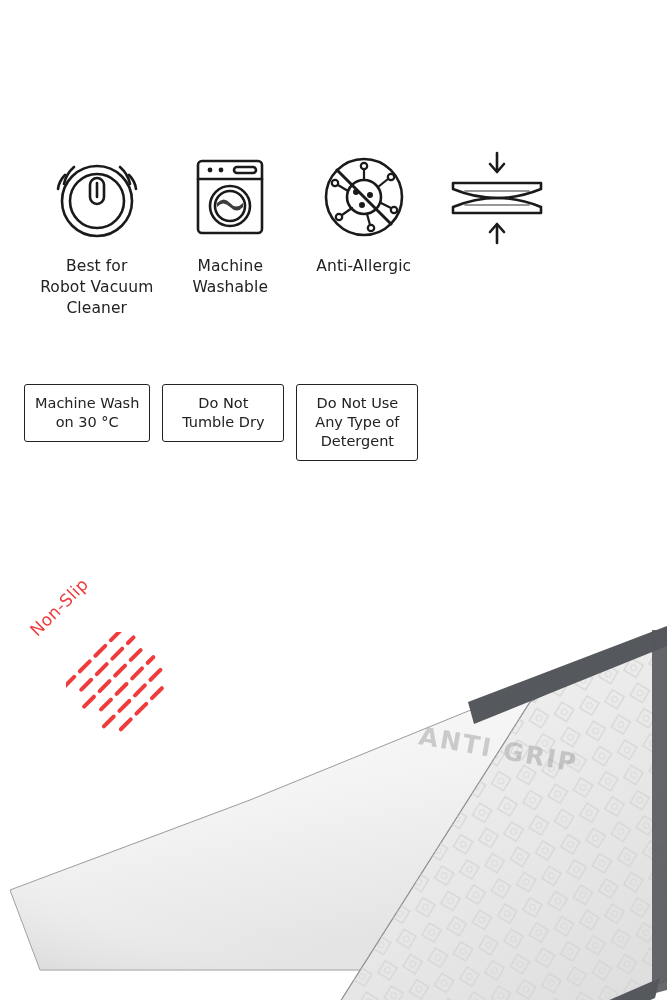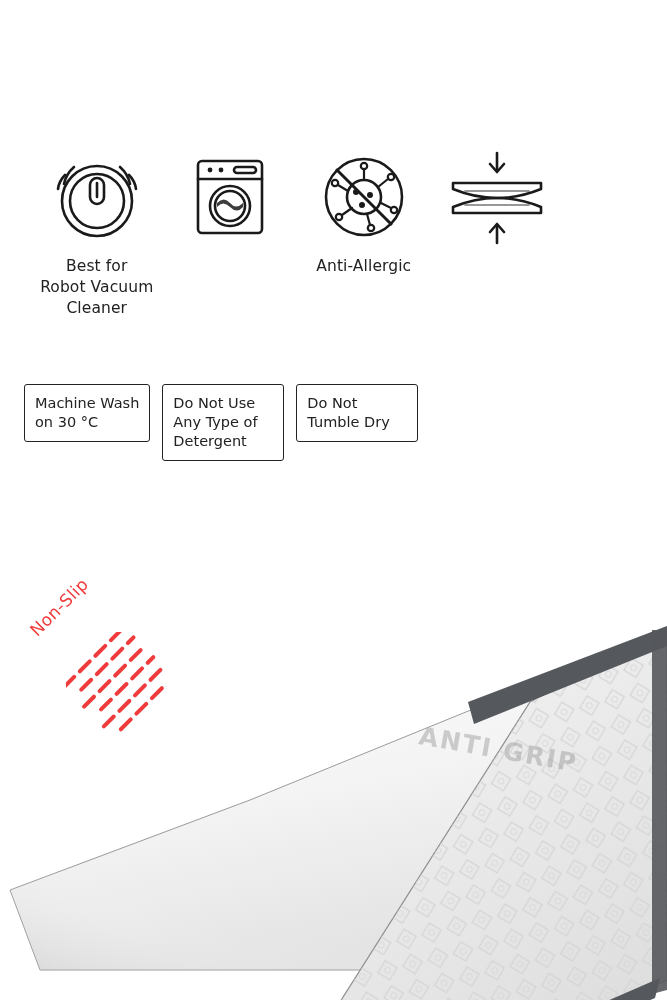--- a/index.html
+++ b/index.html
@@ -55,20 +55,21 @@
     left: 24px;
     display: flex;
     gap: 12px;
     align-items: flex-start;
   }
   .care-box {
     border: 1.4px solid #222;
     border-radius: 3px;
     background: rgba(255,255,255,.92);
     padding: 9px 10px;
+    text-align: center;
     font-size: 14.5px;
     line-height: 1.32;
     color: #222;
     min-width: 100px;
   }
 
   
   .nonslip {
     position: absolute;
     left: 22px;
@@ -145,20 +146,21 @@
         <rect x="18" y="16" width="64" height="72" rx="4"></rect>
         <line x1="18" y1="34" x2="82" y2="34"></line>
         <circle cx="30" cy="25" r="2.4" fill="#1a1a1a" stroke="none"></circle>
         <circle cx="41" cy="25" r="2.4" fill="#1a1a1a" stroke="none"></circle>
         <rect x="54" y="22" width="22" height="6" rx="3"></rect>
         <circle cx="50" cy="61" r="20"></circle>
         <circle cx="50" cy="61" r="15"></circle>
         <path d="M37 58 q7 -7 13 0 t13 0 v4 q-6 7 -13 0 t-13 0 z" fill="#1a1a1a" stroke="none" opacity=".85"></path>
       </svg>
     </div>
+    <div class="cap" style="white-space:pre-line">Machine Washable</div>
   </div>
 
   <div class="feature">
     <div class="ico">
       <svg width="104" height="100" viewBox="0 0 104 100" fill="none" stroke="#1a1a1a" stroke-width="2.6" stroke-linecap="round">
         <circle cx="52" cy="52" r="38"></circle>
         <circle cx="52" cy="52" r="17"></circle>
         <circle cx="44" cy="47" r="3" fill="#1a1a1a" stroke="none"></circle>
         <circle cx="58" cy="50" r="3" fill="#1a1a1a" stroke="none"></circle>
         <circle cx="50" cy="60" r="3" fill="#1a1a1a" stroke="none"></circle>
@@ -195,25 +197,25 @@
         <polyline points="53,87 60,79 67,87"></polyline>
       </svg>
     </div>
   </div>
 
 </div>
 
 <div class="care-row">
   <div class="care-box" style="white-space:pre-line">Machine Wash
 on 30 °C</div>
+  <div class="care-box" style="white-space:pre-line">Do Not
+Tumble Dry</div>
   <div class="care-box" style="white-space:pre-line">Do Not Use
 Any Type of
 Detergent</div>
-  <div class="care-box" style="white-space:pre-line">Do Not
-Tumble Dry</div>
 </div>
 
 <div class="photo">
   <svg width="667" height="670" viewBox="0 0 667 670">
     <defs>
       <linearGradient id="topFace" x1="0" y1="0" x2="0.4" y2="1">
         <stop offset="0%" stop-color="#ffffff"></stop>
         <stop offset="55%" stop-color="#f4f4f4"></stop>
         <stop offset="100%" stop-color="#e3e3e3"></stop>
       </linearGradient>

